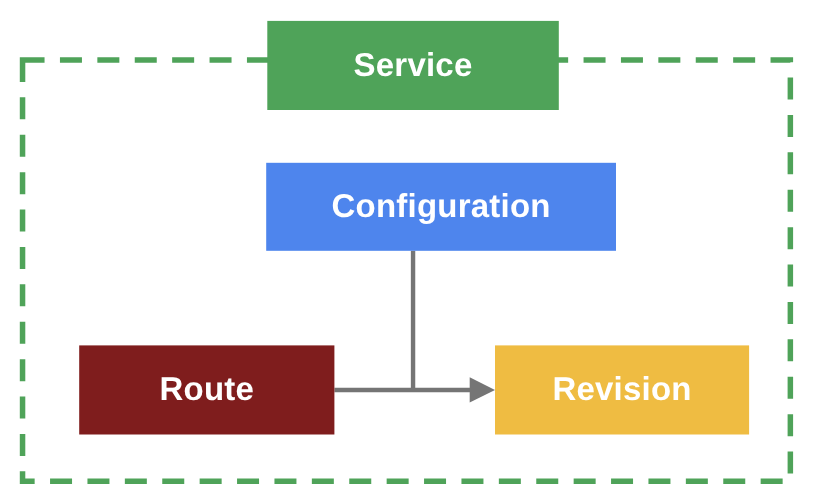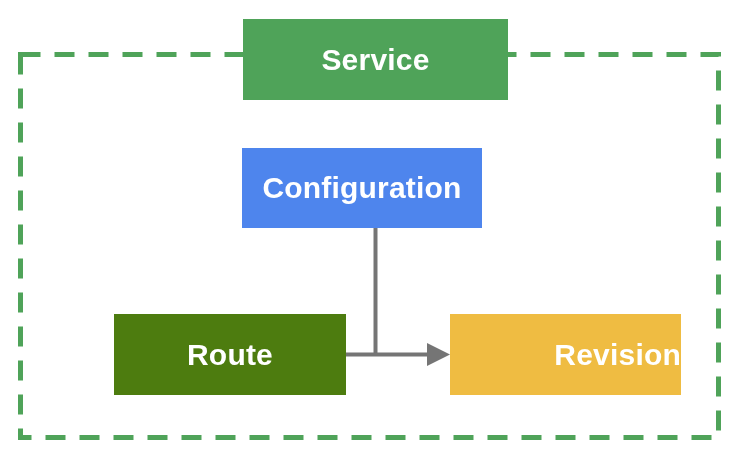--- a/index.html
+++ b/index.html
@@ -43,38 +43,37 @@
   #node-service {
     left: 243px;
     top: 19px;
     width: 265px;
     height: 81px;
     font-size: 30px;
   }
   #node-configuration {
     left: 242px;
     top: 148px;
-    width: 240px;
+    width: 318px;
     height: 80px;
     font-size: 30px;
   }
   #node-route {
     left: 72px;
     top: 314px;
     width: 232px;
     height: 81px;
     font-size: 30px;
   }
   #node-revision {
     left: 450px;
     top: 314px;
     width: 231px;
     height: 81px;
     font-size: 30px;
-    justify-content: flex-end;
   }
 </style>
 </head>
 <body>
 
 <div id="canvas">
 
   <svg class="svg-layer" viewBox="0 0 740 456" xmlns="http://www.w3.org/2000/svg">
 
     <rect x="20.5" y="54.5" width="698" height="383" fill="none" stroke="#4FA359" stroke-width="5" stroke-dasharray="20 14" stroke-linecap="butt"></rect>
@@ -87,21 +86,21 @@
   </svg>
 
   <div class="node" id="node-service" style="background:#4FA359;text-align:center;">
     <span class="node-label">Service</span>
   </div>
 
   <div class="node" id="node-configuration" style="background:#4E85ED;">
     <span class="node-label">Configuration</span>
   </div>
 
-  <div class="node" id="node-route" style="background:#4d7c0f;margin-left:42px;">
+  <div class="node" id="node-route" style="background:#7f1d1d;">
     <span class="node-label">Route</span>
   </div>
 
   <div class="node" id="node-revision" style="background:#EFBC42;">
     <span class="node-label">Revision</span>
   </div>
 
 </div>
 
 </body></html>

